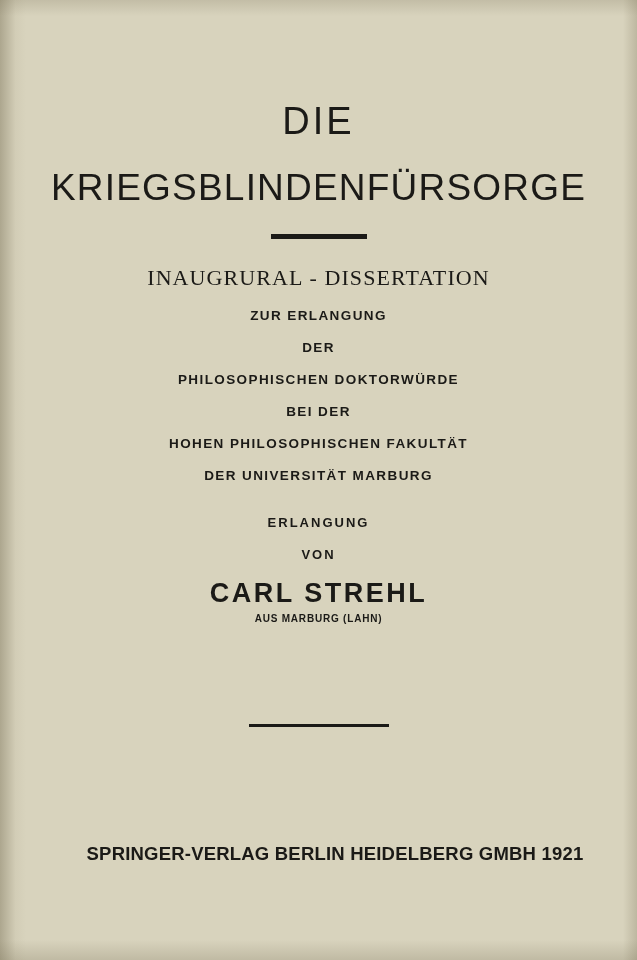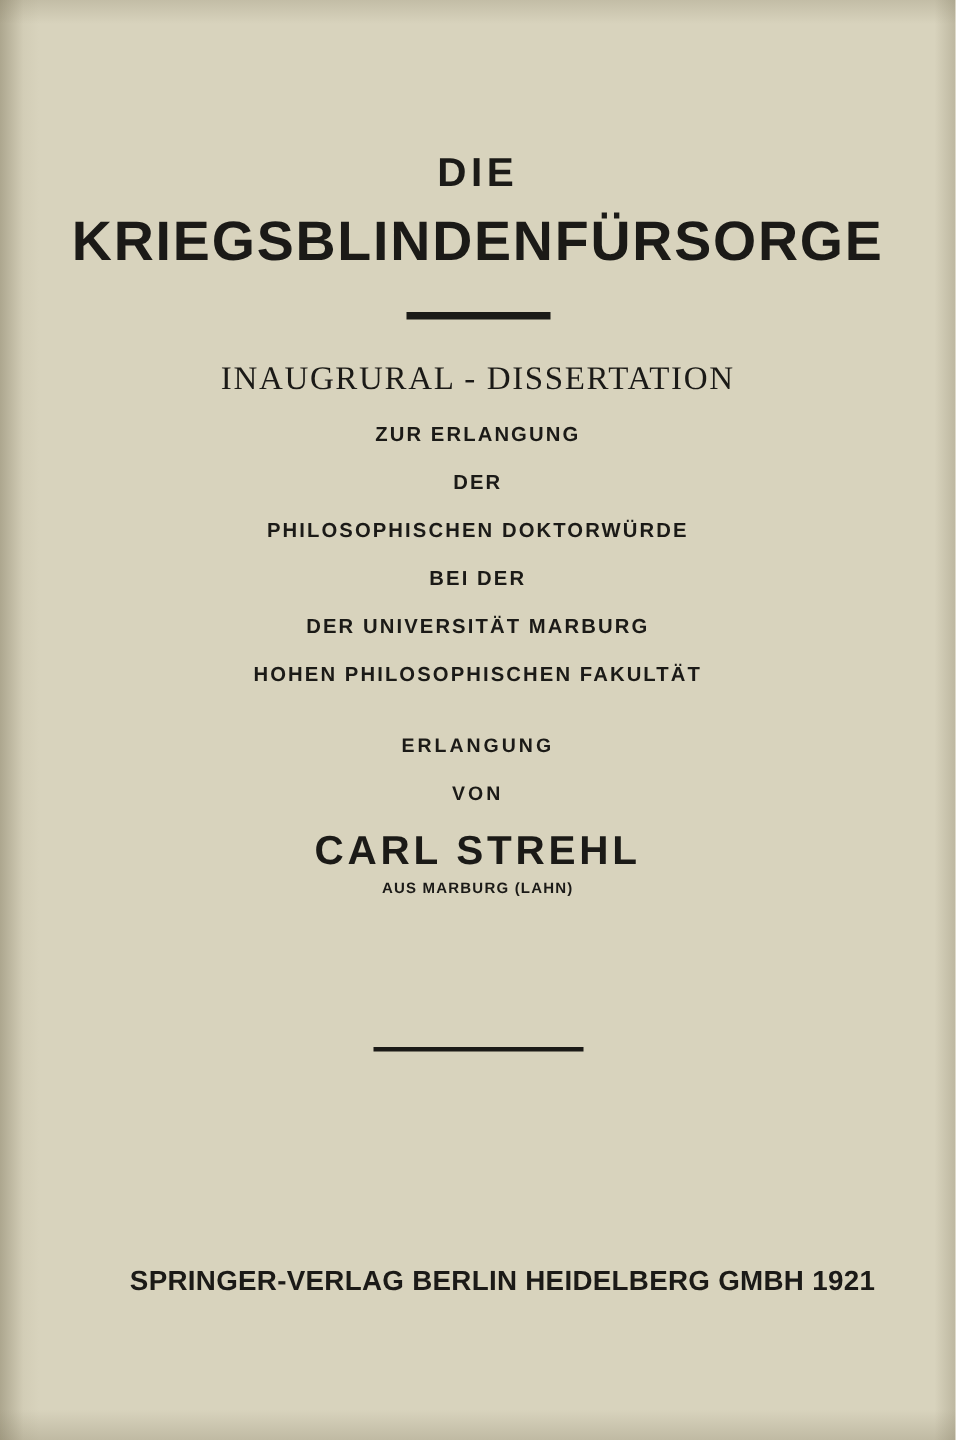--- a/index.html
+++ b/index.html
@@ -66,30 +66,30 @@
     z-index: 2;
     width: 100%;
     display: flex;
     flex-direction: column;
     align-items: center;
     color: #1b1a17;
   }
 
   .title-main {
     margin-top: 100px;
-    font-size: 27px;
-    font-weight: bold;
+    font-size: 38px;
+    font-weight: normal;
     letter-spacing: 3px;
     line-height: 1.15;
     text-align: center;
   }
   .title-big {
-    margin-top: 10px;
+    margin-top: 24px;
     font-size: 37px;
-    font-weight: bold;
+    font-weight: normal;
     letter-spacing: 1.2px;
     line-height: 1.1;
     text-align: center;
     white-space: nowrap;
   }
   .subtitle {
     margin-top: 21px;
     font-size: 19.5px;
     font-weight: bold;
     letter-spacing: 0.6px;
@@ -178,22 +178,22 @@
     <div class="title-big">KRIEGSBLINDENFÜRSORGE</div>
 
     <div class="rule"></div>
 
     <div class="diss-line">INAUGRURAL - DISSERTATION</div>
 
     <div class="small-line">ZUR ERLANGUNG</div>
     <div class="small-line">DER</div>
     <div class="small-line">PHILOSOPHISCHEN DOKTORWÜRDE</div>
     <div class="small-line">BEI DER</div>
+    <div class="small-line">HOHEN PHILOSOPHISCHEN FAKULTÄT</div>
     <div class="small-line">DER UNIVERSITÄT MARBURG</div>
-    <div class="small-line">HOHEN PHILOSOPHISCHEN FAKULTÄT</div>
 
     <div class="vorgelegt">ERLANGUNG</div>
     <div class="von">VON</div>
     <div class="author">CARL STREHL</div>
     <div class="author-from">AUS MARBURG (LAHN)</div>
 
     <div class="mid-rule-wrap">
       <div class="rule mid"></div>
     </div>
   </div>

